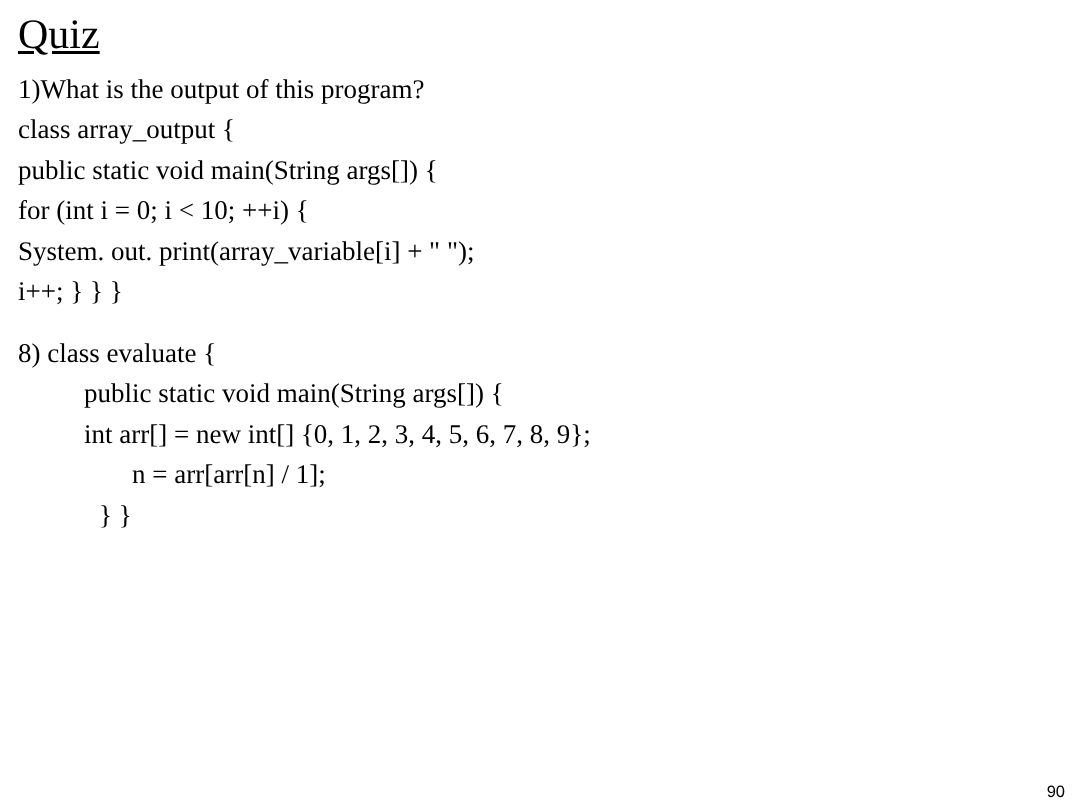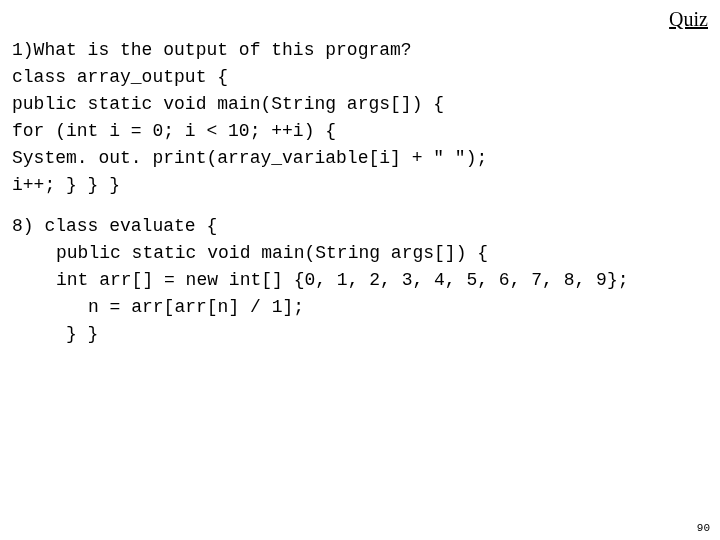--- a/index.html
+++ b/index.html
@@ -8,47 +8,45 @@
       color: #000;
       background: #fff;
       margin: 0;
       padding: 8px 12px;
       width: 720px;
       height: 540px;
       box-sizing: border-box;
       position: relative;
     }
     .title {
-      font-size: 20px;
+      font-size: 28px;
       text-decoration: underline;
       margin-bottom: 6px;
-      text-align: right;
     }
     .line {
       line-height: 1.5;
-      font-family: Liberation Mono, monospace;
     }
     .block {
       margin-bottom: 14px;
     }
     .indent1 {
       padding-left: 44px;
     }
     .indent2 {
       padding-left: 76px;
     }
     .indent-brace {
       padding-left: 54px;
     }
     .page-num {
       position: absolute;
       bottom: 6px;
       right: 10px;
       font-size: 11px;
-      font-family: Liberation Mono, monospace;
+      font-family: Liberation Sans, sans-serif;
       color: #000;
       text-align: right;
     }
   </style>
 </head>
 <body>
 
 <div class="title">Quiz</div>
 
 <div class="block">

